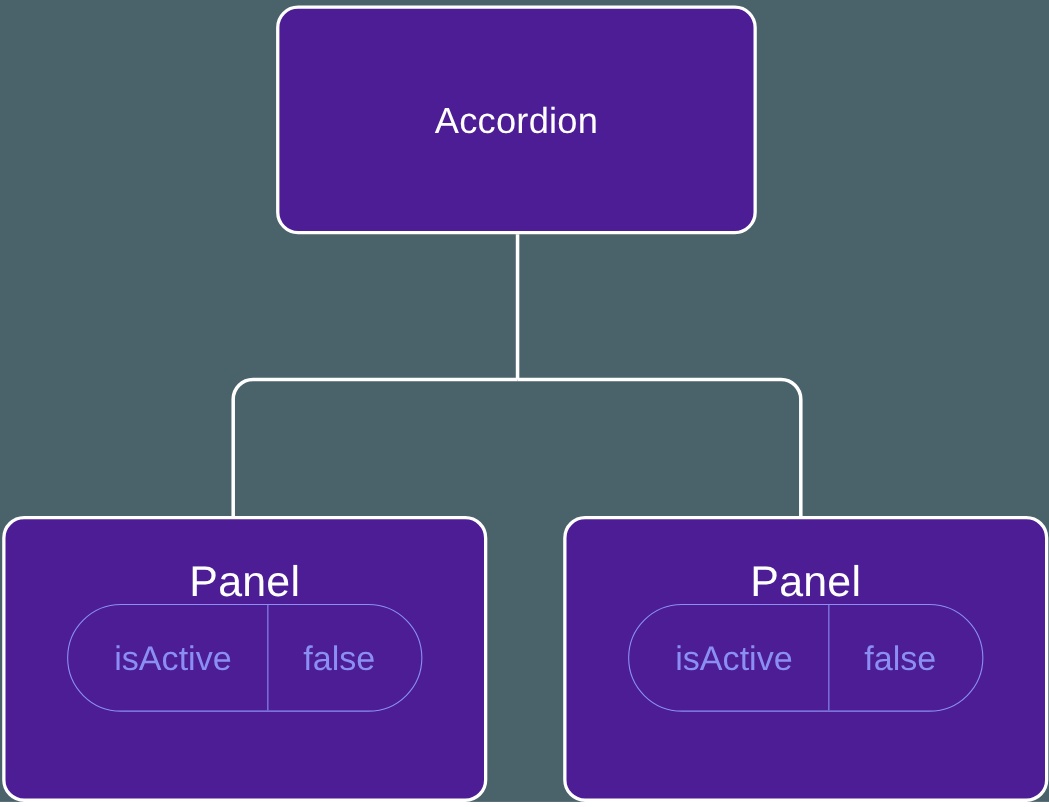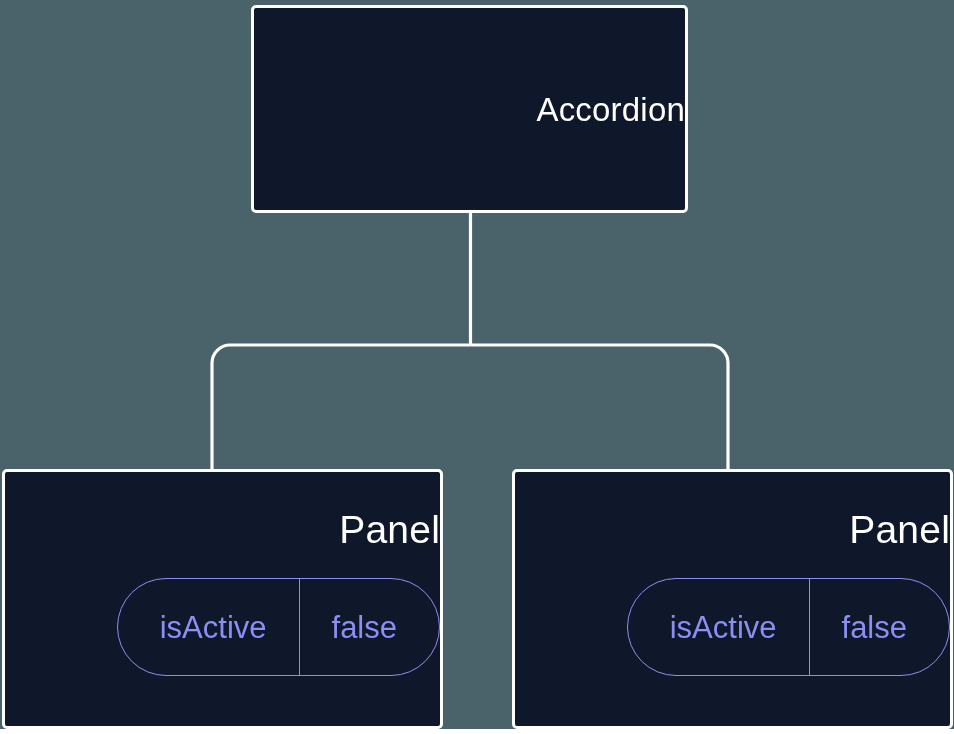--- a/index.html
+++ b/index.html
@@ -41,26 +41,26 @@
     top: 0;
     width: 954px;
     height: 729px;
     pointer-events: none;
   }
 
   
   .node {
     position: absolute;
     box-sizing: border-box;
-    background: #0f172a;
+    background: #4c1d95;
     border: 3px solid #ffffff;
-    border-radius: 5px;
+    border-radius: 20px;
     display: flex;
     flex-direction: column;
-    align-items: flex-end;
+    align-items: center;
   }
 
   #node-accordion {
     left: 251px;
     top: 5px;
     width: 437px;
     height: 208px;
     justify-content: center;
   }
 
@@ -90,21 +90,20 @@
     line-height: 1;
     white-space: nowrap;
   }
 
   .node-title.small {
     font-size: 39px;
   }
 
   
   .prop-pill {
-    margin-top: 29px;
     display: flex;
     align-items: stretch;
     box-sizing: border-box;
     border: 1.6px solid #8b8ff3;
     border-radius: 999px;
     height: 98px;
     overflow: hidden;
   }
 
   .prop-key,

